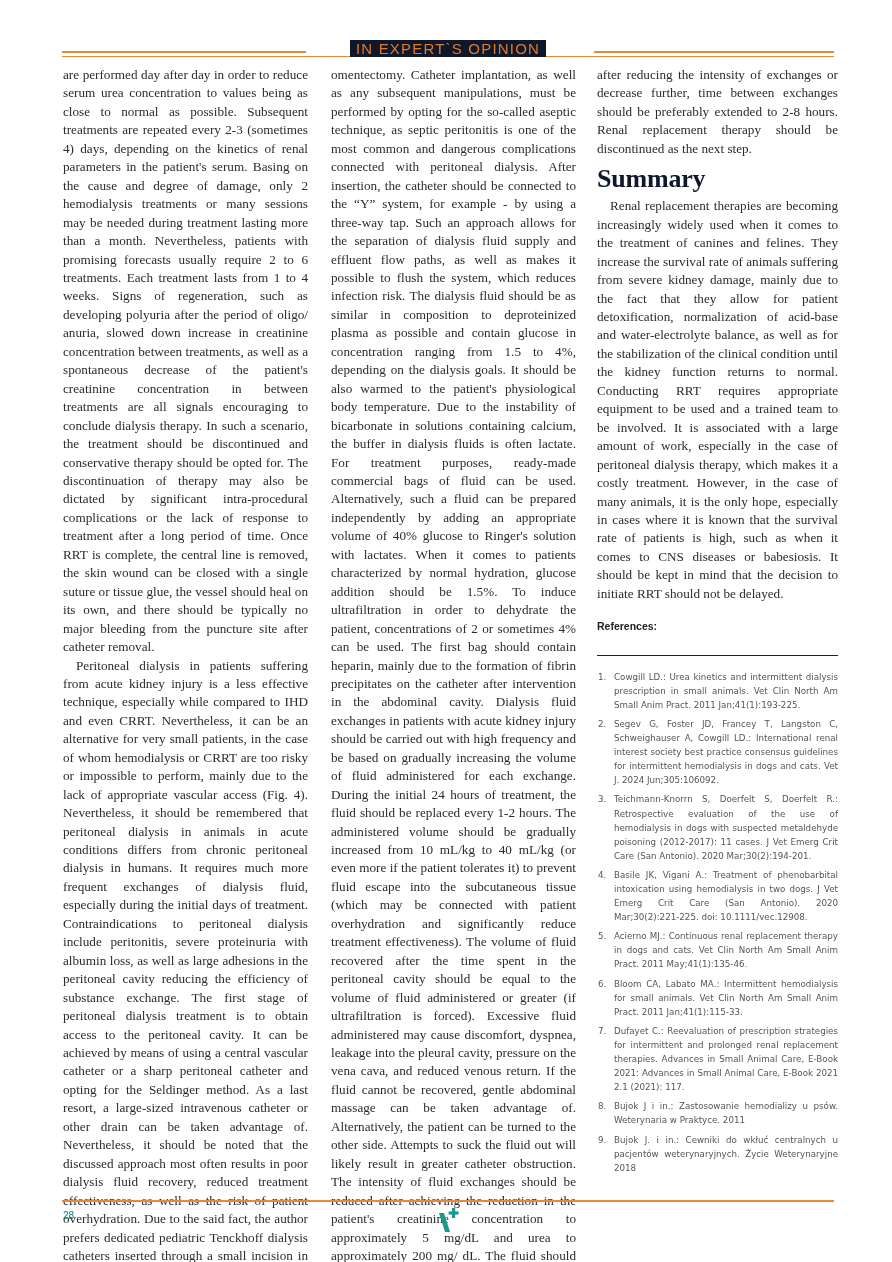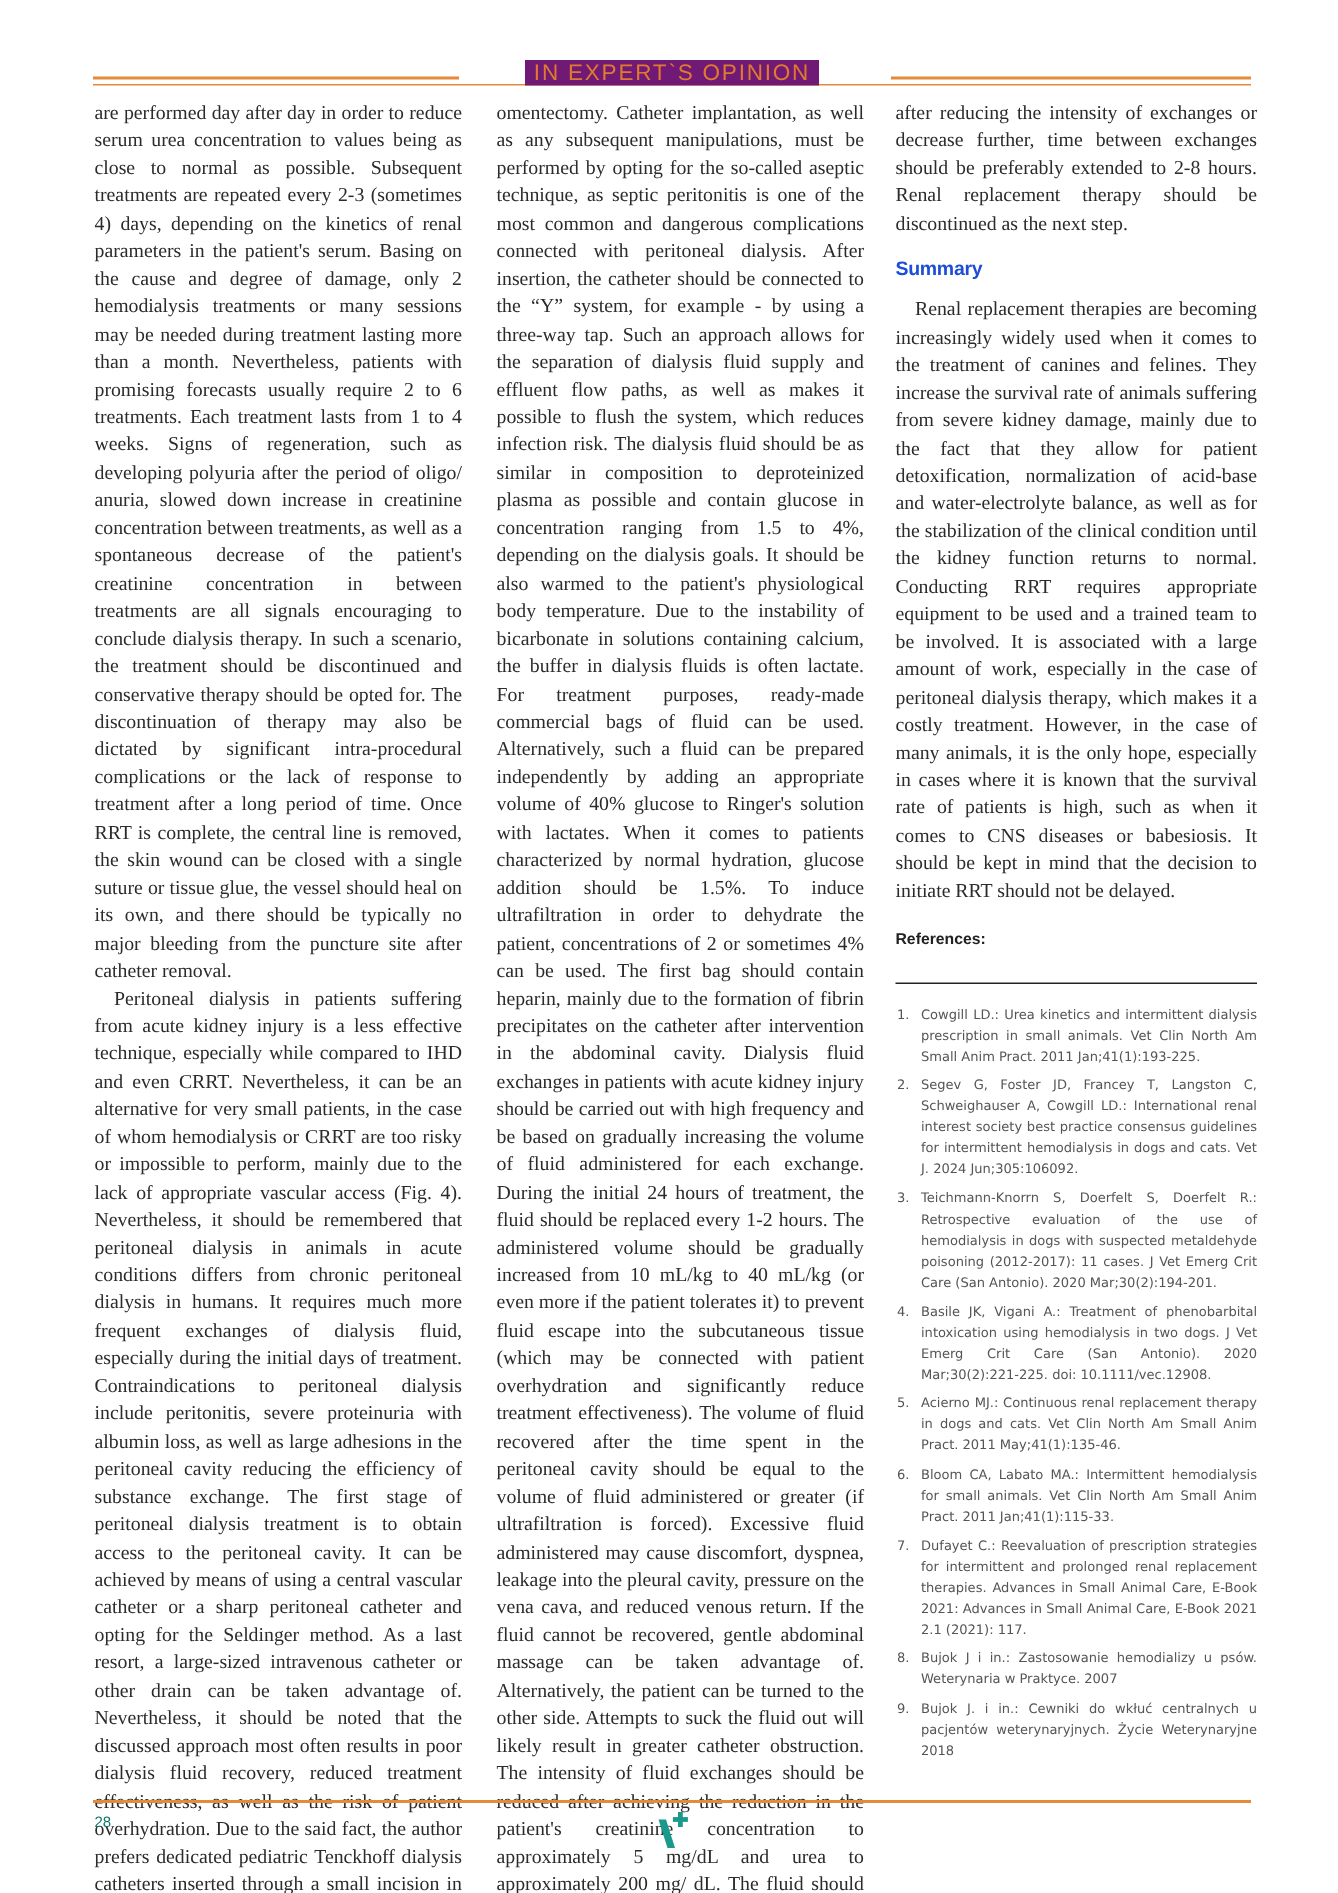--- a/index.html
+++ b/index.html
@@ -4,31 +4,31 @@
   <style>
     * { margin: 0; padding: 0; box-sizing: border-box; }
     html, body { width: 892px; height: 1262px; background: #ffffff; overflow: hidden; }
     body { position: relative; font-family: "Liberation Serif", "DejaVu Serif", serif; color: #2b2b2b; }
 
     .header { position: absolute; top: 40px; left: 62px; width: 772px; height: 22px; }
     .header .line-top-left { position: absolute; left: 0; top: 11px; width: 244px; height: 2px; background: #e58a3c; }
     .header .line-top-right { position: absolute; right: 0; top: 11px; width: 240px; height: 2px; background: #e58a3c; }
     .header .line-bottom { position: absolute; left: 0; right: 0; top: 16px; height: 1px; background: #e58a3c; }
     .header .title { position: absolute; left: 0; right: 0; top: 0; text-align: center; font-family: "Liberation Sans", "DejaVu Sans", sans-serif; font-size: 15px; letter-spacing: 1.2px; color: #e07a2e; line-height: 18px; background: transparent; }
-    .header .title span { background: #701a75; padding: 0 6px; }
+    .header .title span { background: #0f172a; padding: 0 6px; }
 
     .col { position: absolute; top: 66px; width: 245px; font-size: 13.2px; line-height: 18.45px; text-align: justify; hyphens: none; }
     .col-1 { left: 63px; }
     .col-2 { left: 331px; }
     .col-3 { left: 597px; width: 241px; }
 
     .col p { margin: 0; }
     .col p.indent { text-indent: 13px; }
 
-    h2.section { font-family: Liberation Sans, sans-serif; font-weight: bold; color: #1d4ed8; font-size: 13px; line-height: 22px; margin: 10px 0 7px 0; letter-spacing: -0.2px; }
+    h2.section { font-family: Liberation Serif, serif; font-weight: bold; color: #0f172a; font-size: 26px; line-height: 22px; margin: 10px 0 7px 0; letter-spacing: -0.2px; }
 
     .refs-title { font-family: "Liberation Sans", "DejaVu Sans", sans-serif; font-weight: bold; font-size: 10.5px; color: #222; margin-top: 14px; padding-bottom: 19px; border-bottom: 1.5px solid #222; }
     .refs { list-style: none; margin-top: 14px; font-family: "DejaVu Sans", "Liberation Sans", sans-serif; font-size: 8.7px; line-height: 14.1px; color: #555; }
     .refs li { display: flex; margin-bottom: 5px; }
     .refs li .num { width: 17px; flex: 0 0 17px; padding-left: 1px; }
     .refs li .txt { flex: 1; text-align: justify; }
 
     .footer-line { position: absolute; left: 62px; width: 772px; top: 1200px; height: 2px; background: #e58a3c; }
     .page-num { position: absolute; left: 63px; top: 1210px; font-family: Liberation Sans, sans-serif; font-size: 10px; color: #0f766e; }
     .logo { position: absolute; left: 437px; top: 1206px; width: 26px; height: 28px; }
@@ -82,21 +82,21 @@
     <li>
         <span class="num">6.</span>
         <span class="txt">Bloom CA, Labato MA.: Intermittent hemodialysis for small animals. Vet Clin North Am Small Anim Pract. 2011 Jan;41(1):115-33.</span>
       </li>
     <li>
         <span class="num">7.</span>
         <span class="txt">Dufayet C.: Reevaluation of prescription strategies for intermittent and prolonged renal replacement therapies. Advances in Small Animal Care, E-Book 2021: Advances in Small Animal Care, E-Book 2021 2.1 (2021): 117.</span>
       </li>
     <li>
         <span class="num">8.</span>
-        <span class="txt">Bujok J i in.: Zastosowanie hemodializy u psów. Weterynaria w Praktyce. 2007</span>
+        <span class="txt">Bujok J i in.: Zastosowanie hemodializy u psów. Weterynaria w Praktyce. 2011</span>
       </li>
     <li>
         <span class="num">9.</span>
         <span class="txt">Bujok J. i in.: Cewniki do wkłuć centralnych u pacjentów weterynaryjnych. Życie Weterynaryjne 2018</span>
       </li>
   </ol>
 </div>
 
 <div class="footer-line"></div>
 <div class="page-num">28</div>

